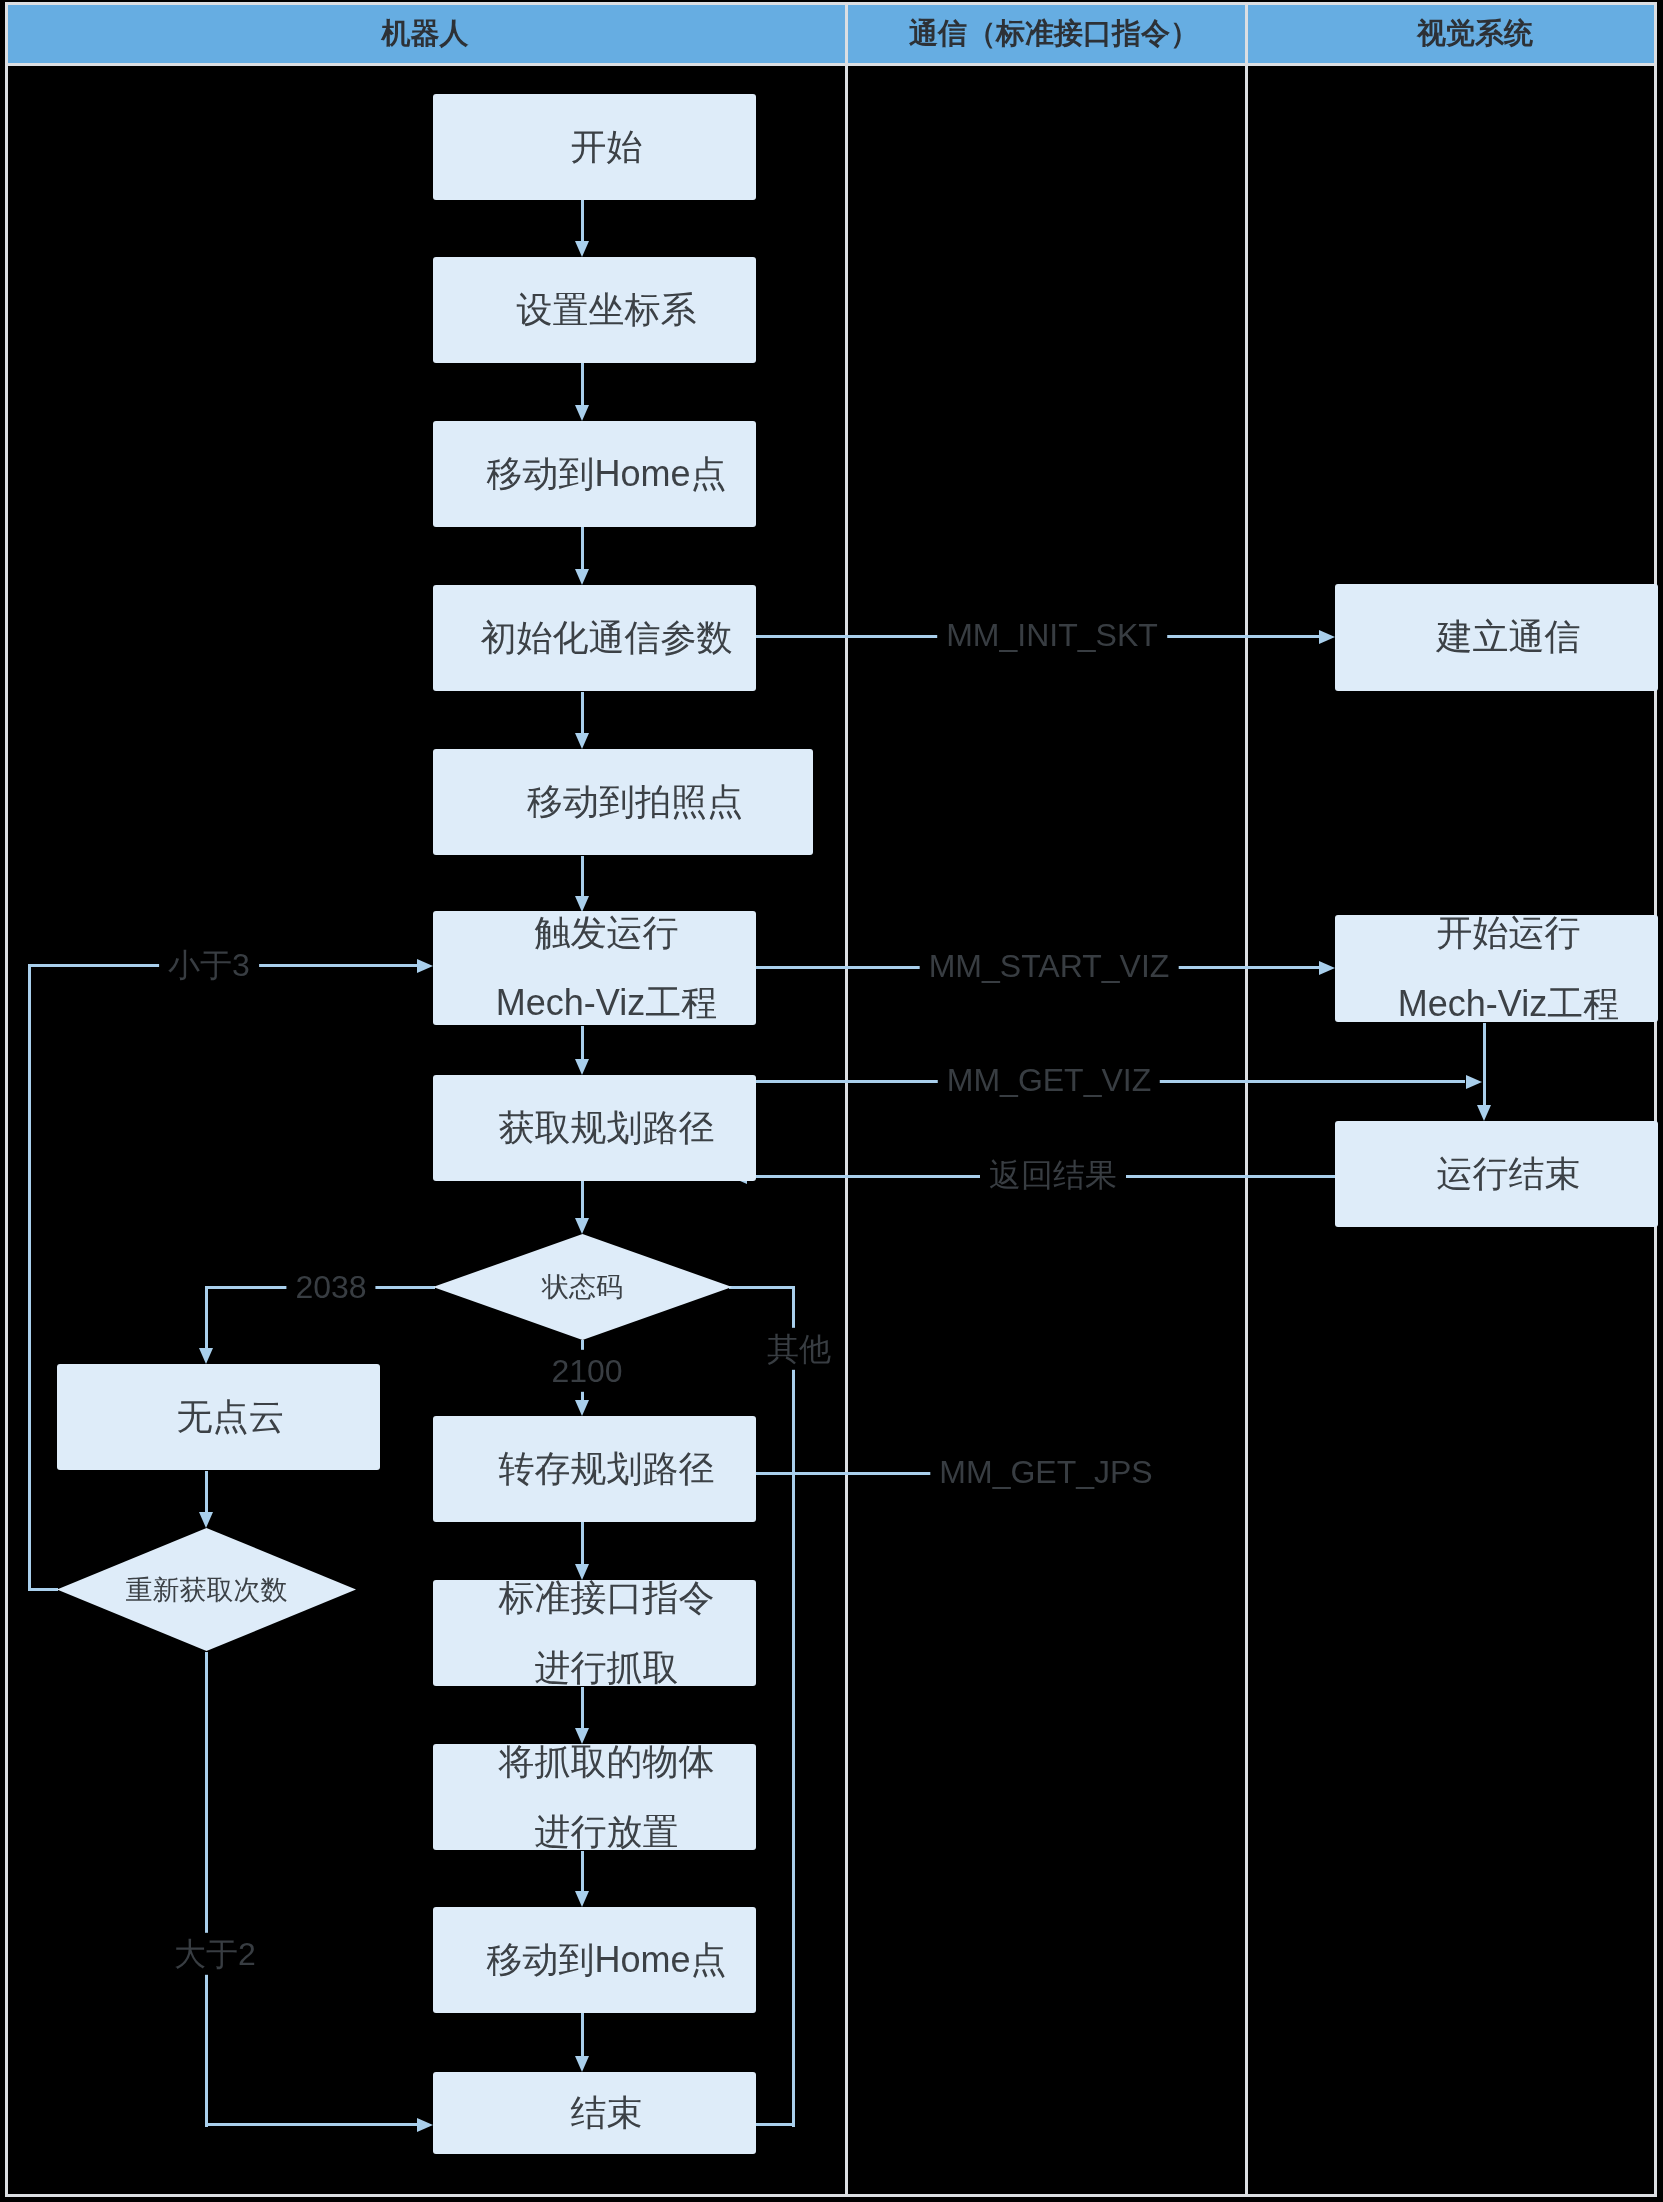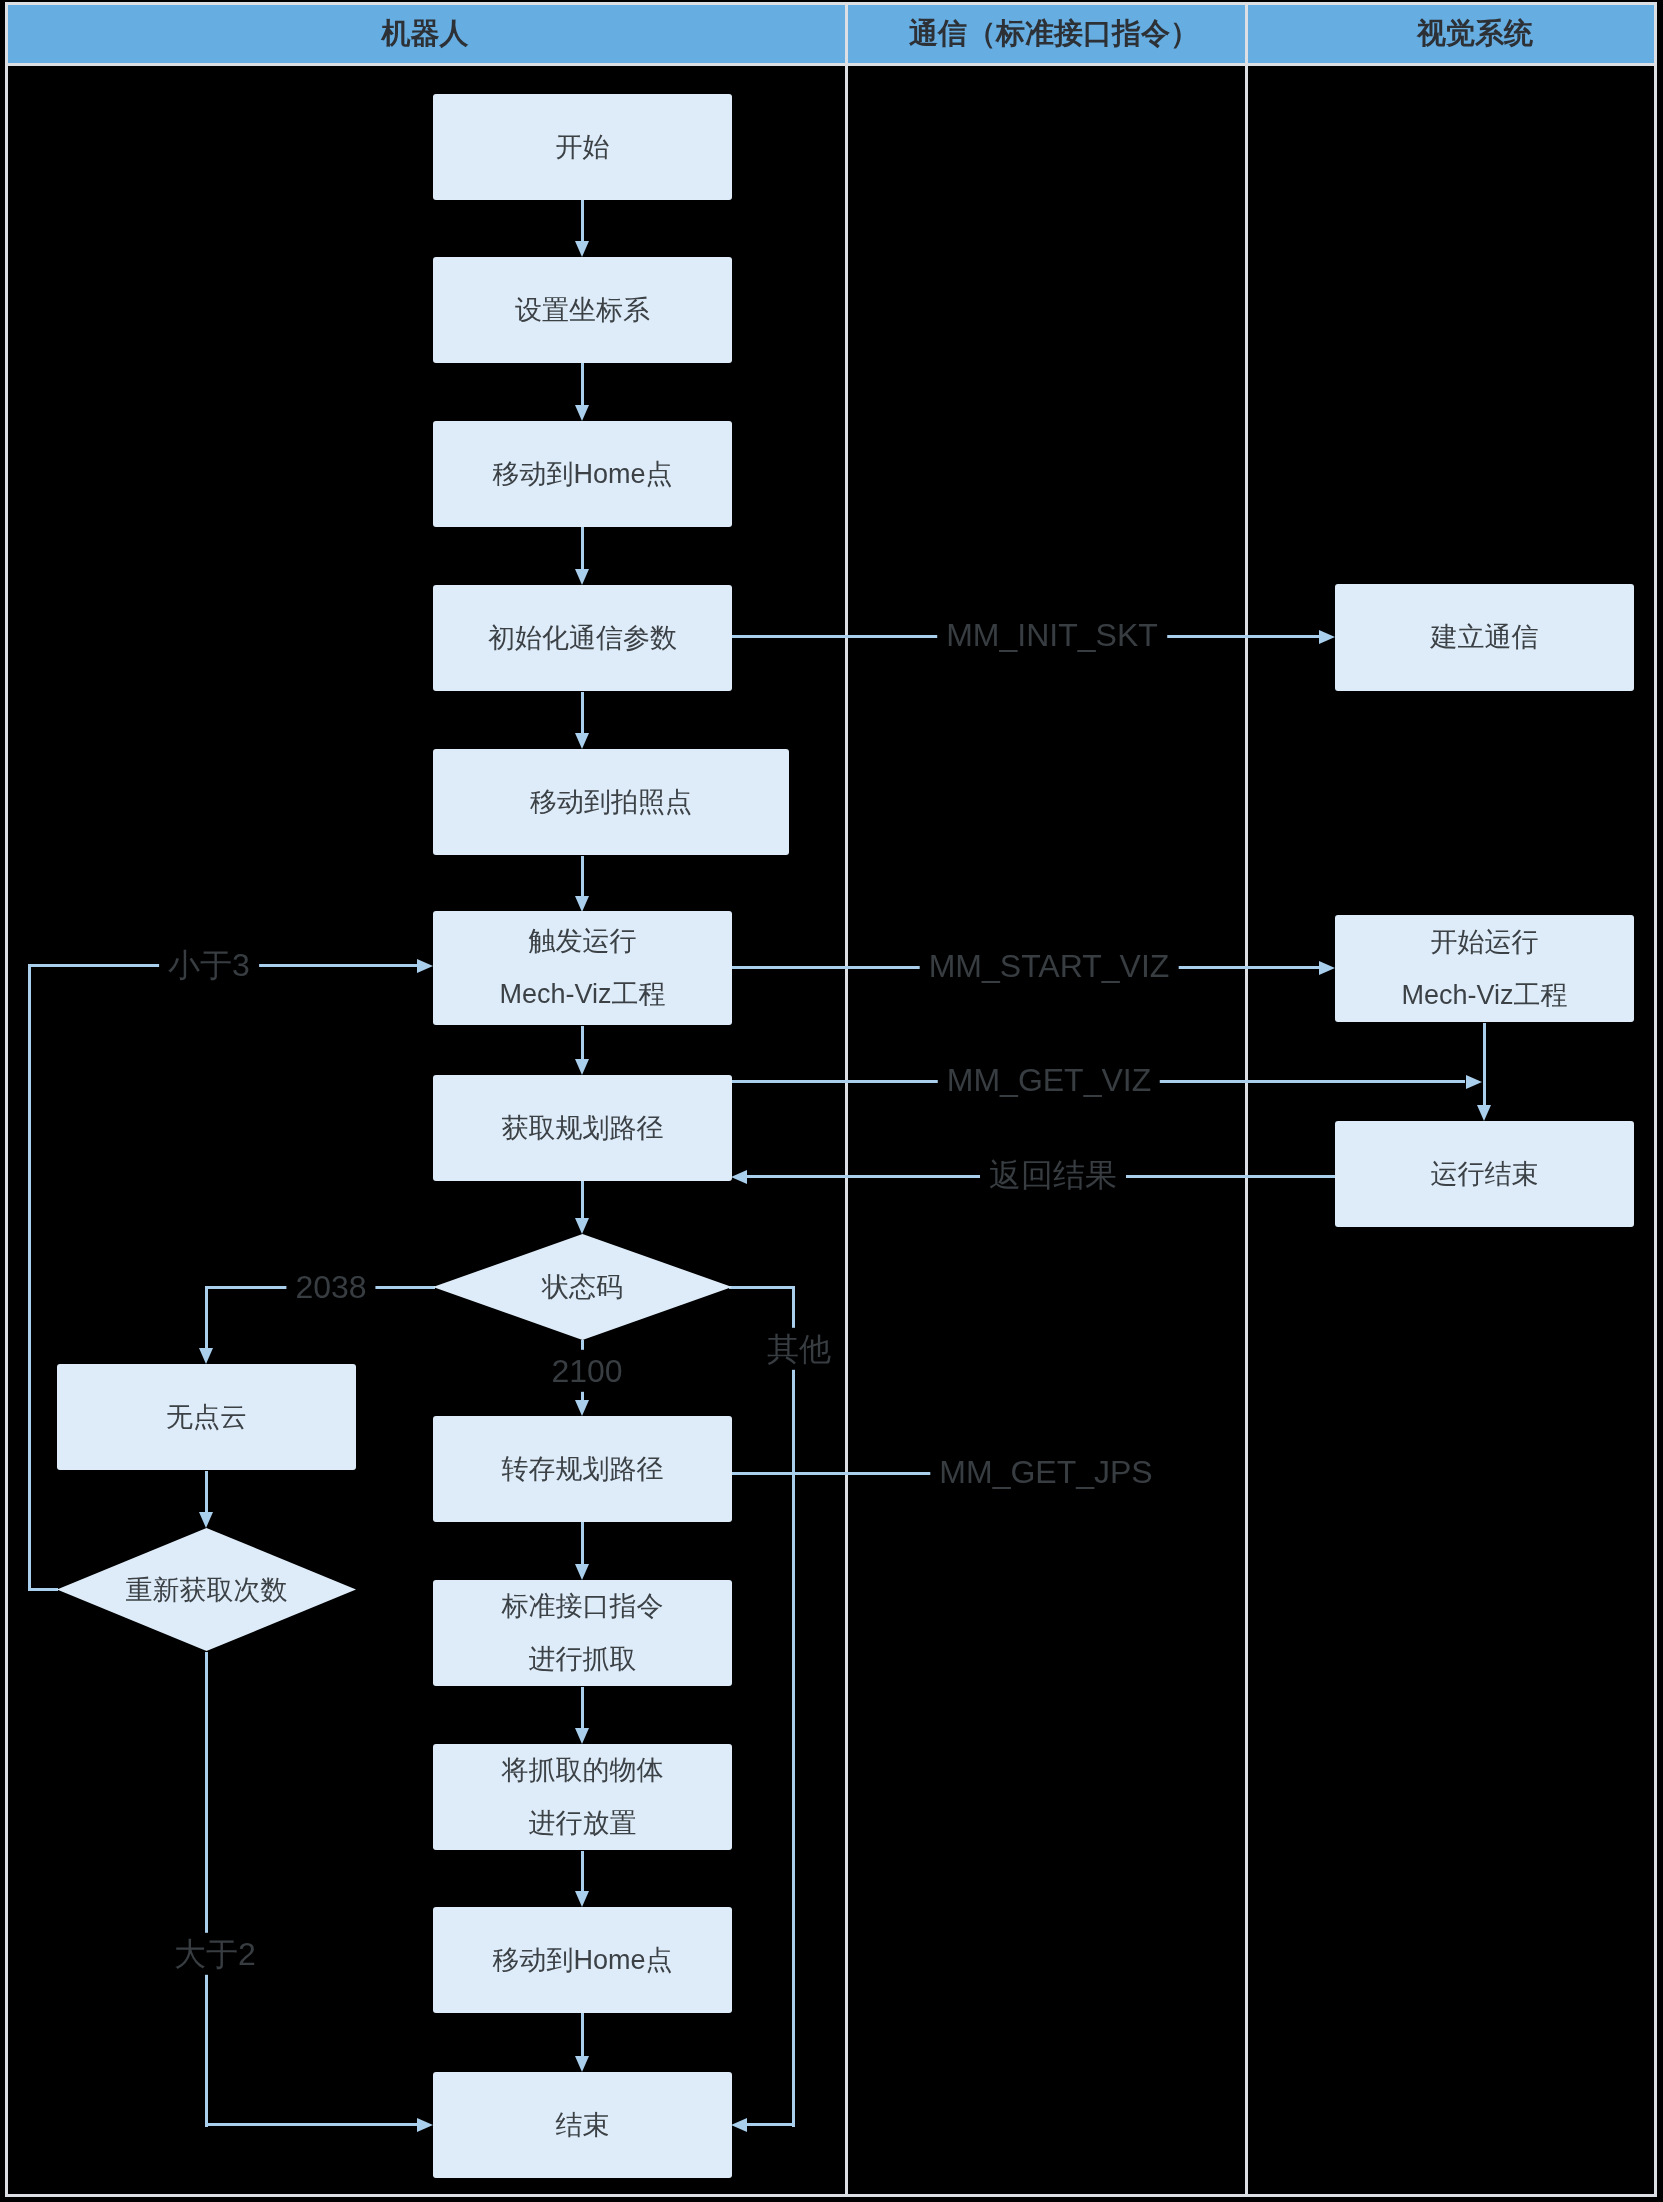--- a/index.html
+++ b/index.html
@@ -10,21 +10,21 @@
   .frame{position:absolute;left:5px;top:2px;width:1652px;height:2195px;
     border:3px solid #dcdfe3;box-sizing:border-box;}
   .lane-header{position:absolute;left:5px;top:2px;width:1652px;height:64px;
     background:#66ade2;border:3px solid #dcdfe3;box-sizing:border-box;}
   .head-div{position:absolute;top:2px;width:3px;height:64px;background:#dcdfe3;}
   .lane-div{position:absolute;top:66px;width:3px;height:2131px;background:#dcdfe3;}
   .lane-title{position:absolute;top:34px;transform:translate(-50%,-50%);
     font-size:29px;font-weight:bold;color:#2d3136;white-space:nowrap;}
   .node{position:absolute;background:#deecf9;border-radius:3px;
     display:flex;align-items:center;justify-content:center;text-align:center;
-    font-size:27px;line-height:1.95;color:#3c4146;white-space:pre-line;}
+    font-size:36px;line-height:1.95;color:#3c4146;white-space:pre-line;padding-left:24px;}
   .diamond{position:absolute;background:#deecf9;
     clip-path:polygon(50% 0,100% 50%,50% 100%,0 50%);
     display:flex;align-items:center;justify-content:center;text-align:center;
     font-size:27px;color:#3c4146;}
   .hl{position:absolute;height:3px;background:#a9cfec;}
   .vl{position:absolute;width:3px;background:#a9cfec;}
   .ad{position:absolute;width:0;height:0;
     border-left:7px solid transparent;border-right:7px solid transparent;
     border-top:16px solid #a9cfec;}
   .ar{position:absolute;width:0;height:0;
@@ -121,21 +121,21 @@
   <div class="node" style="left:433px;top:1075px;width:299px;height:106px;">获取规划路径</div>
   <div class="diamond" style="left:433px;top:1234px;width:299px;height:106px;">状态码</div>
   <div class="node" style="left:57px;top:1364px;width:299px;height:106px;">无点云</div>
   <div class="diamond" style="left:57px;top:1528px;width:299px;height:123px;">重新获取次数</div>
   <div class="node" style="left:433px;top:1416px;width:299px;height:106px;">转存规划路径</div>
   <div class="node" style="left:433px;top:1580px;width:299px;height:106px;">标准接口指令
 进行抓取</div>
   <div class="node" style="left:433px;top:1744px;width:299px;height:106px;">将抓取的物体
 进行放置</div>
   <div class="node" style="left:433px;top:1907px;width:299px;height:106px;">移动到Home点</div>
-  <div class="node" style="left:433px;top:2072px;width:299px;height:106px;">结束</div>
+  <div class="node" style="left:433px;top:2072px;width:299px;height:82px;">结束</div>
 
   <div class="node" style="left:1335px;top:584px;width:299px;height:107px;">建立通信</div>
   <div class="node" style="left:1335px;top:915px;width:299px;height:107px;">开始运行
 Mech-Viz工程</div>
   <div class="node" style="left:1335px;top:1121px;width:299px;height:106px;">运行结束</div>
 
   <div class="edge-label" style="left:1052px;top:635px;">MM_INIT_SKT</div>
   <div class="edge-label" style="left:1049px;top:966px;">MM_START_VIZ</div>
   <div class="edge-label" style="left:1049px;top:1080px;">MM_GET_VIZ</div>
   <div class="edge-label" style="left:1053px;top:1175px;">返回结果</div>

